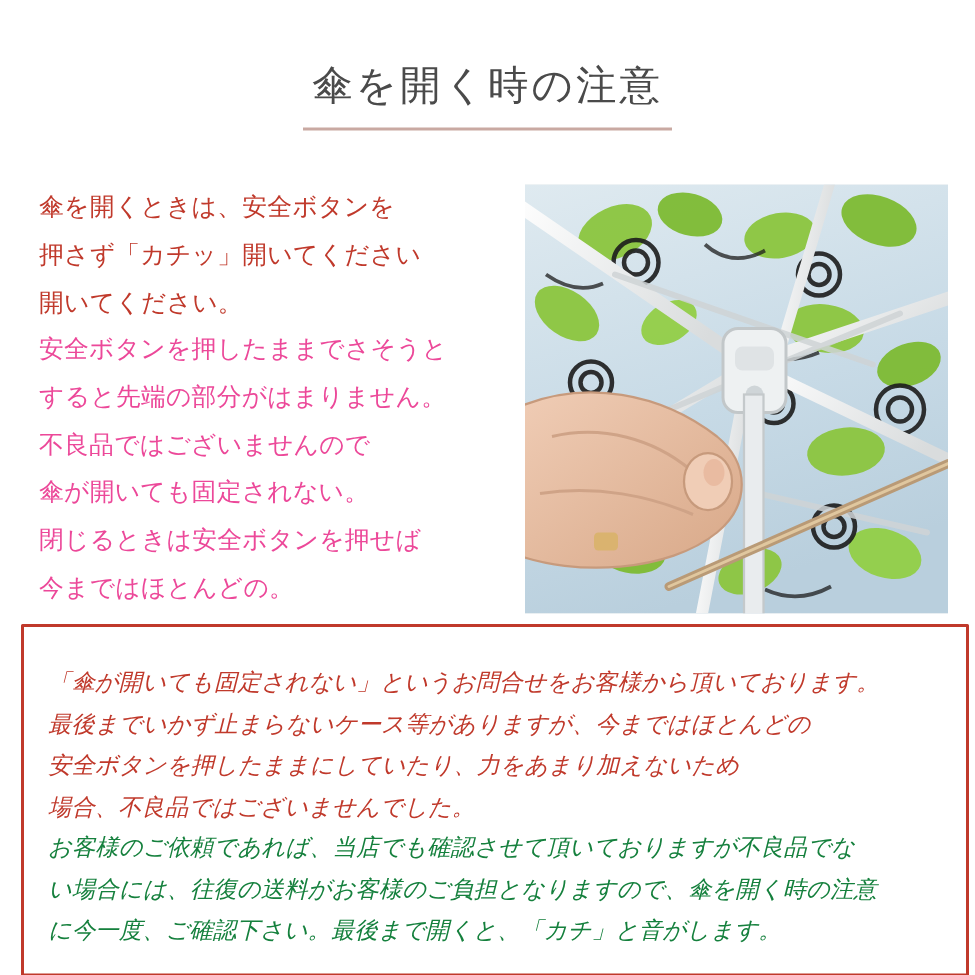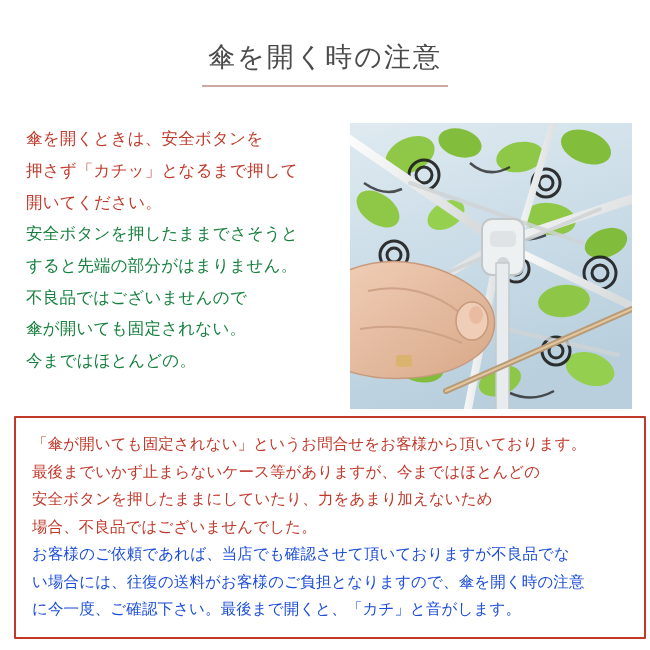--- a/index.html
+++ b/index.html
@@ -51,21 +51,21 @@
     line-height: 1.92;
     letter-spacing: 0.2px;
   }
   .text-col p {
     margin: 0;
   }
   .accent {
     color: #c0392b;
   }
   .plain {
-    color: #15803d;
+    color: #ec4899;
   }
 
   
   .photo {
     width: 282px;
     height: 286px;
     flex: 0 0 282px;
     margin-left: 6px;
     position: relative;
     overflow: hidden;
@@ -75,53 +75,55 @@
   .photo svg { display: block; }
 
   
   .notice {
     position: absolute;
     left: 14px;
     right: 4px;
     top: 416px;
     border: 2px solid #c0392b;
     box-sizing: border-box;
-    padding: 12px 16px 14px 16px;
+    padding: 24px 16px 14px 16px;
     border-radius: 1px;
+    font-style: italic;
   }
   .notice p {
     margin: 0;
     font-size: 15.5px;
     line-height: 1.78;
-    color: #1d4ed8;
+    color: #15803d;
     letter-spacing: 0.1px;
   }
   .notice .red {
     color: #c0392b;
   }
 </style>
 </head>
 <body>
 
 <div class="page">
 
   <div class="title-wrap">
     <h1 class="title">傘を開く時の注意</h1>
   </div>
 
   <div class="main">
 
     <div class="text-col">
       <p class="accent">傘を開くときは、安全ボタンを</p>
-      <p class="accent">押さず「カチッ」となるまで押して</p>
+      <p class="accent">押さず「カチッ」開いてください</p>
       <p class="accent">開いてください。</p>
       <p class="plain">安全ボタンを押したままでさそうと</p>
       <p class="plain">すると先端の部分がはまりません。</p>
       <p class="plain">不良品ではございませんので</p>
       <p class="plain">傘が開いても固定されない。</p>
+      <p class="plain">閉じるときは安全ボタンを押せば</p>
       <p class="plain">今まではほとんどの。</p>
     </div>
 
     <div class="photo">
       <svg width="282" height="286" viewBox="0 0 282 286" xmlns="http://www.w3.org/2000/svg" aria-hidden="true">
         <defs>
           <clipPath id="clipPhoto">
               <rect x="0" y="0" width="282" height="286"></rect>
             </clipPath>
           <linearGradient id="skyGrad" x1="0" y1="0" x2="0.3" y2="1">

